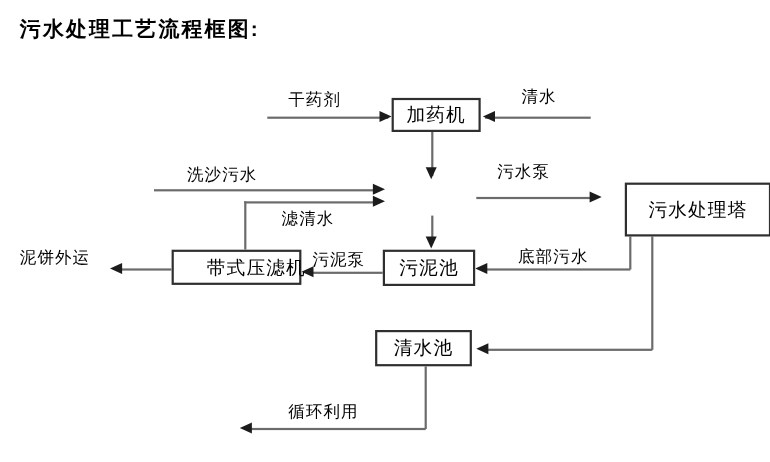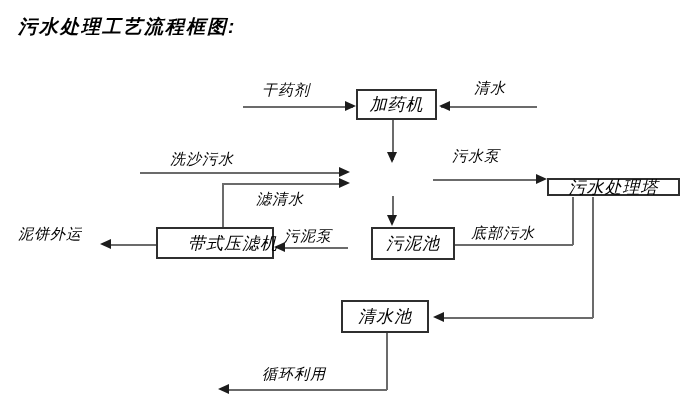--- a/index.html
+++ b/index.html
@@ -7,21 +7,20 @@
     padding: 0;
     background: #ffffff;
     font-family: "Liberation Sans", "DejaVu Sans", sans-serif;
   }
   #canvas {
     position: relative;
     width: 700px;
     height: 420px;
     background: var(--bg, #ffffff);
     overflow: hidden;
-    font-style: italic;
   }
   .title {
     position: absolute;
     font-size: 19px;
     font-weight: bold;
     color: var(--text, #000000);
     letter-spacing: 2px;
     white-space: nowrap;
   }
   .node {
@@ -102,22 +101,22 @@
     <div class="arw right" style="left: 339px; top: 167px;"></div>
     <div class="arw right" style="left: 339px; top: 178px;"></div>
     <div class="arw right" style="left: 536px; top: 174px;"></div>
     <div class="arw down" style="left: 387px; top: 215px;"></div>
     <div class="arw left" style="left: 432px; top: 239px;"></div>
     <div class="arw left" style="left: 274px; top: 242px;"></div>
     <div class="arw left" style="left: 100px; top: 239px;"></div>
     <div class="arw left" style="left: 433px; top: 312px;"></div>
     <div class="arw left" style="left: 218px; top: 384px;"></div>
     <div class="node" style="left: 356px; top: 89px; width: 81px; height: 31px;">加药机</div>
-    <div class="node" style="left: 547px; top: 166px; width: 133px; height: 18px; margin-top: 12px;">污水处理塔</div>
-    <div class="node" style="left: 348px; top: 227px; width: 84px; height: 33px; margin-left: 23px;">污泥池</div>
+    <div class="node" style="left: 568px; top: 166px; width: 133px; height: 49px;">污水处理塔</div>
+    <div class="node" style="left: 348px; top: 227px; width: 84px; height: 33px;">污泥池</div>
     <div class="node" style="left: 156px; top: 227px; width: 118px; height: 32px; padding-left: 36px;">带式压滤机</div>
     <div class="node" style="left: 341px; top: 300px; width: 88px; height: 33px;">清水池</div>
     <div class="lbl" style="left: 262px; top: 81px;">干药剂</div>
     <div class="lbl" style="left: 474px; top: 79px;">清水</div>
     <div class="lbl" style="left: 170px; top: 150px;">洗沙污水</div>
     <div class="lbl" style="left: 452px; top: 147px;">污水泵</div>
     <div class="lbl" style="left: 256px; top: 190px;">滤清水</div>
     <div class="lbl" style="left: 18px; top: 225px;">泥饼外运</div>
     <div class="lbl" style="left: 284px; top: 227px;">污泥泵</div>
     <div class="lbl" style="left: 471px; top: 224px;">底部污水</div>

